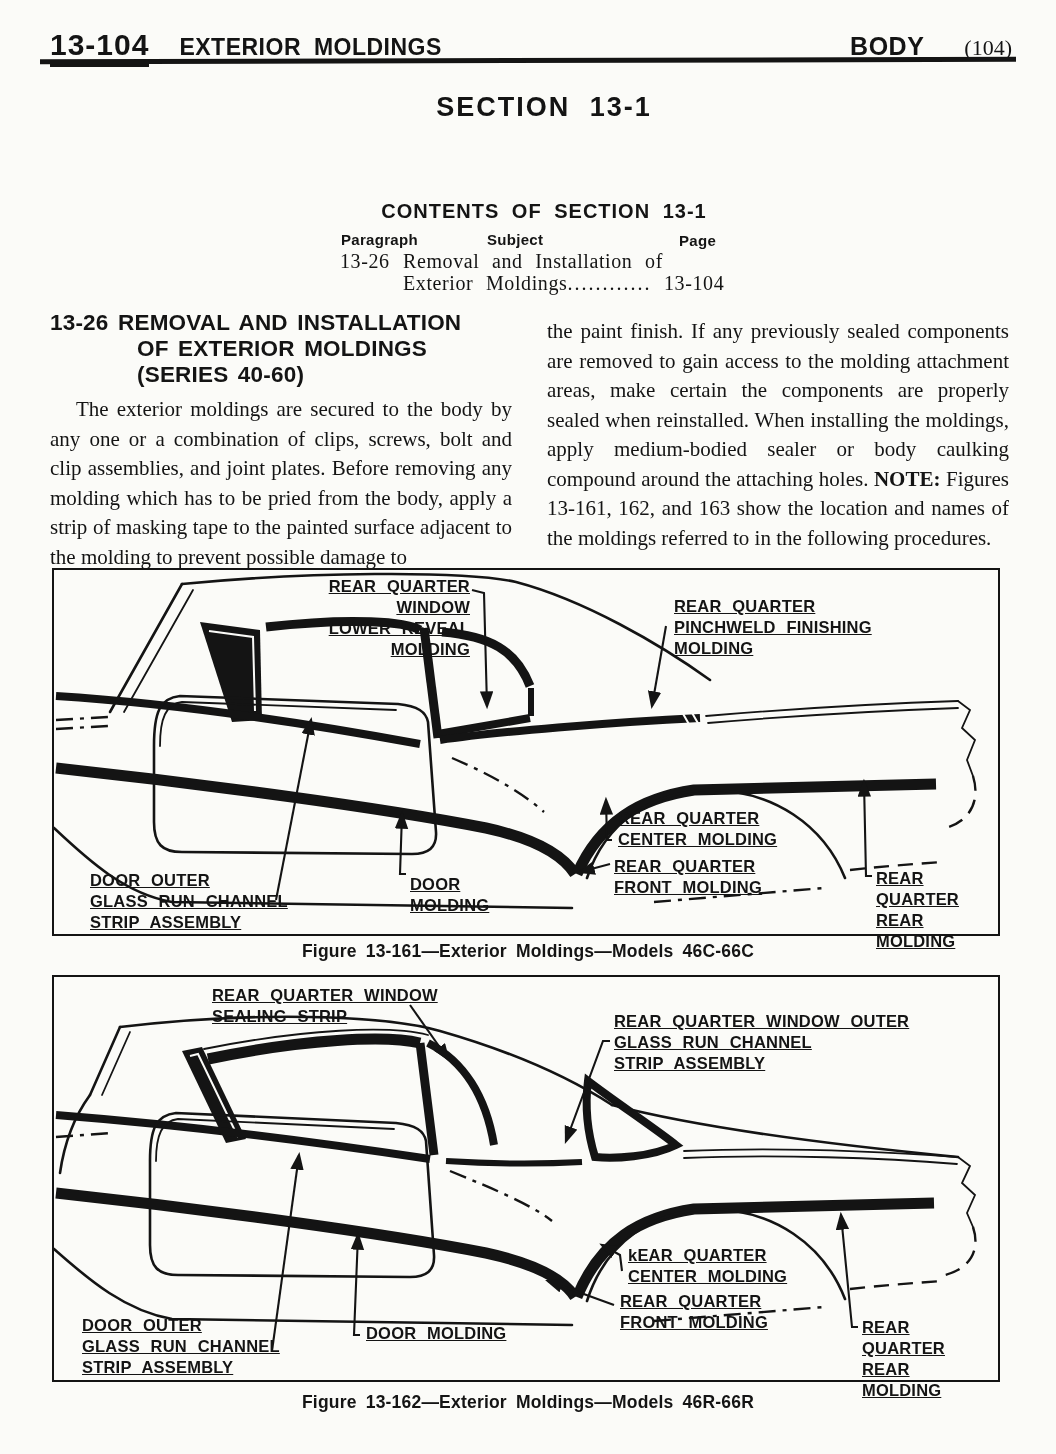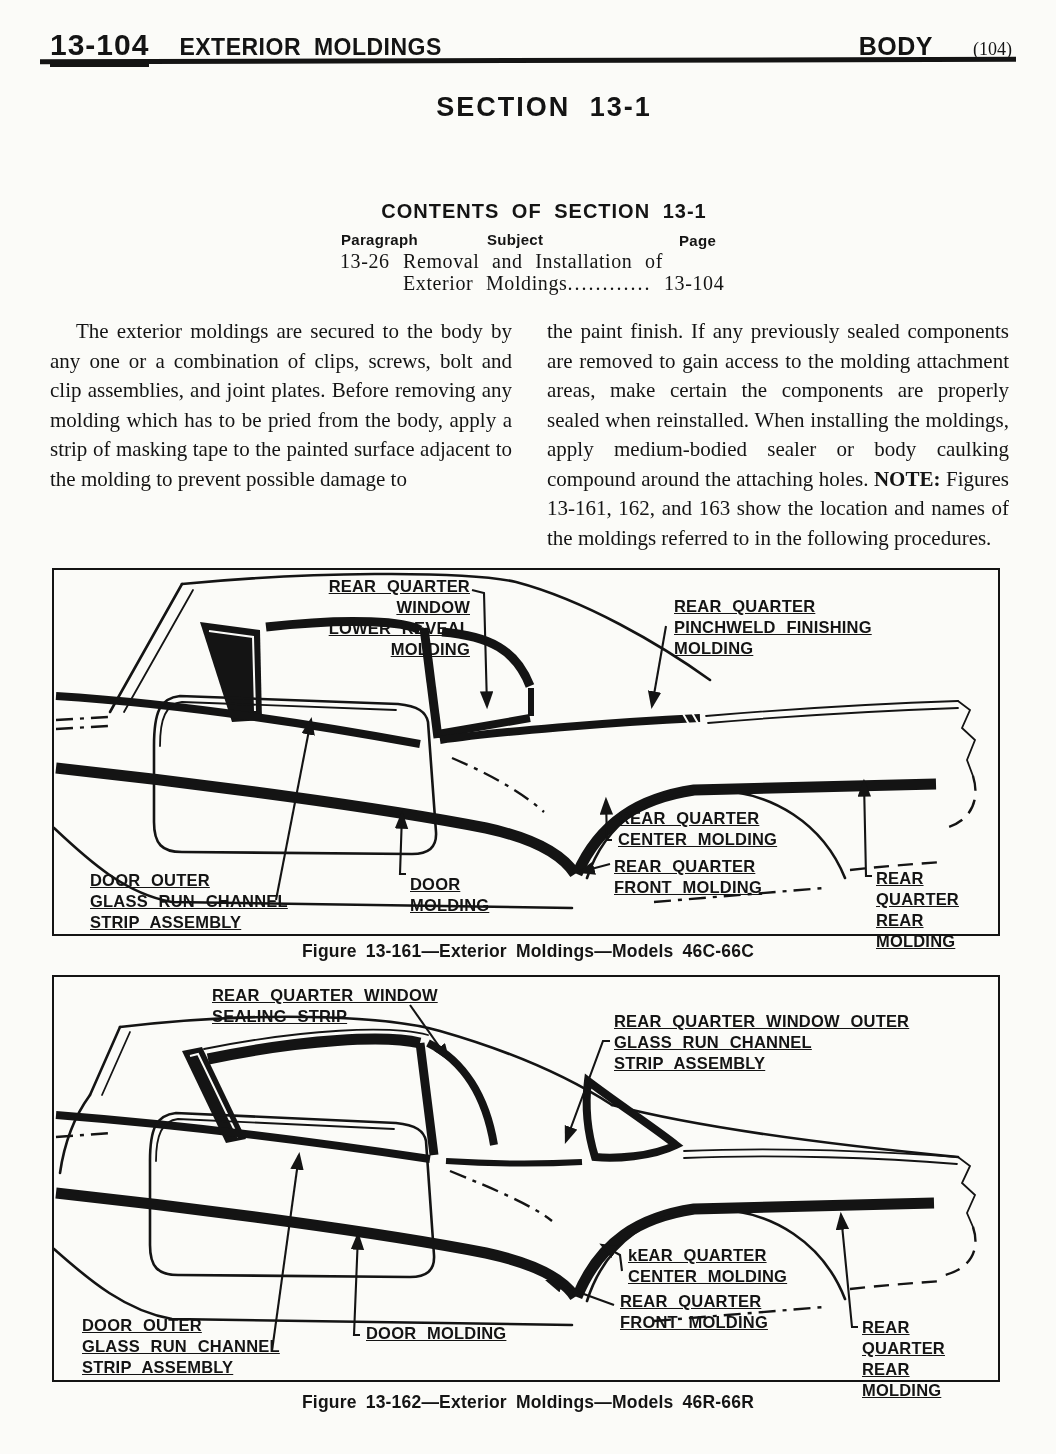--- a/index.html
+++ b/index.html
@@ -7,21 +7,21 @@
     position:relative; width:1056px; height:1454px; margin:0 auto;
     background:#fbfbf8; color:#141414; overflow:hidden;
     font-family:"Liberation Sans",sans-serif;
   }
   
   .hdr-left{position:absolute;left:50px;top:28px;display:flex;align-items:baseline;gap:30px;}
   .hdr-num{font-size:30px;font-weight:700;letter-spacing:1px;border-bottom:4px solid #141414;padding-bottom:1px;}
   .hdr-title{font-size:23px;font-weight:700;letter-spacing:.5px;word-spacing:6px;}
   .hdr-right{position:absolute;right:44px;top:32px;display:flex;align-items:baseline;gap:40px;}
   .hdr-body{font-size:25px;font-weight:700;letter-spacing:.5px;}
-  .hdr-page{font-size:18px;font-family:"Liberation Serif",serif;}
+  .hdr-page{font-size:22px;font-family:"Liberation Serif",serif;}
   .hdr-rule{position:absolute;left:40px;top:58px;width:976px;height:5px;background:#141414;transform:rotate(-0.15deg);}
   
   .sec-title{position:absolute;left:0;width:100%;text-align:center;font-weight:700;padding-left:16px;}
   .t1{top:92px;font-size:27px;letter-spacing:2px;word-spacing:10px;}
   .t2{top:142px;font-size:30px;letter-spacing:1px;word-spacing:10px;}
   .t3{top:200px;font-size:20px;letter-spacing:1px;word-spacing:6px;}
   
   .ct{position:absolute;font-weight:700;font-size:15px;letter-spacing:.3px;}
   .ct-p{left:341px;top:231px;} .ct-s{left:487px;top:231px;} .ct-g{left:679px;top:232px;}
   .cr{position:absolute;font-family:"Liberation Serif",serif;font-size:20px;letter-spacing:.6px;word-spacing:7px;}
@@ -86,20 +86,23 @@
 
   <span class="ct ct-p">Paragraph</span>
   <span class="ct ct-s">Subject</span>
   <span class="ct ct-g">Page</span>
   <span class="cr cr-num">13-26</span>
   <span class="cr cr-s1">Removal and Installation of</span>
   <span class="cr cr-s2"><span>Exterior Moldings</span><span class="cr-dots">............</span></span>
   <span class="cr cr-pg">13-104</span>
 
   <div class="col col-l">
+    <div class="art-h">13-26 REMOVAL AND INSTALLATION
+OF EXTERIOR MOLDINGS
+(SERIES 40-60)</div>
     <p class="para first">The exterior moldings are secured to the body by any one or a combination of clips, screws, bolt and clip assemblies, and joint plates. Before removing any molding which has to be pried from the body, apply a strip of masking tape to the painted surface adjacent to the molding to prevent possible damage to</p>
   </div>
   <div class="col col-r">
     <p class="para"><span>the paint finish. If any previously sealed components are removed to gain access to the molding attachment areas, make certain the components are properly sealed when reinstalled. When installing the moldings, apply medium-bodied sealer or body caulking compound around the attaching holes. </span><span class="note-b">NOTE: </span><span class="note-i">Figures 13-161, 162, and 163 show the location and names of the moldings referred to in the following procedures.</span></p>
   </div>
 
   <div class="fig fig1">
     <svg width="943" height="363" viewBox="0 0 943 363">
       <defs>
         <marker id="ahA" markerWidth="9" markerHeight="9" refX="7" refY="3.2" orient="auto">

